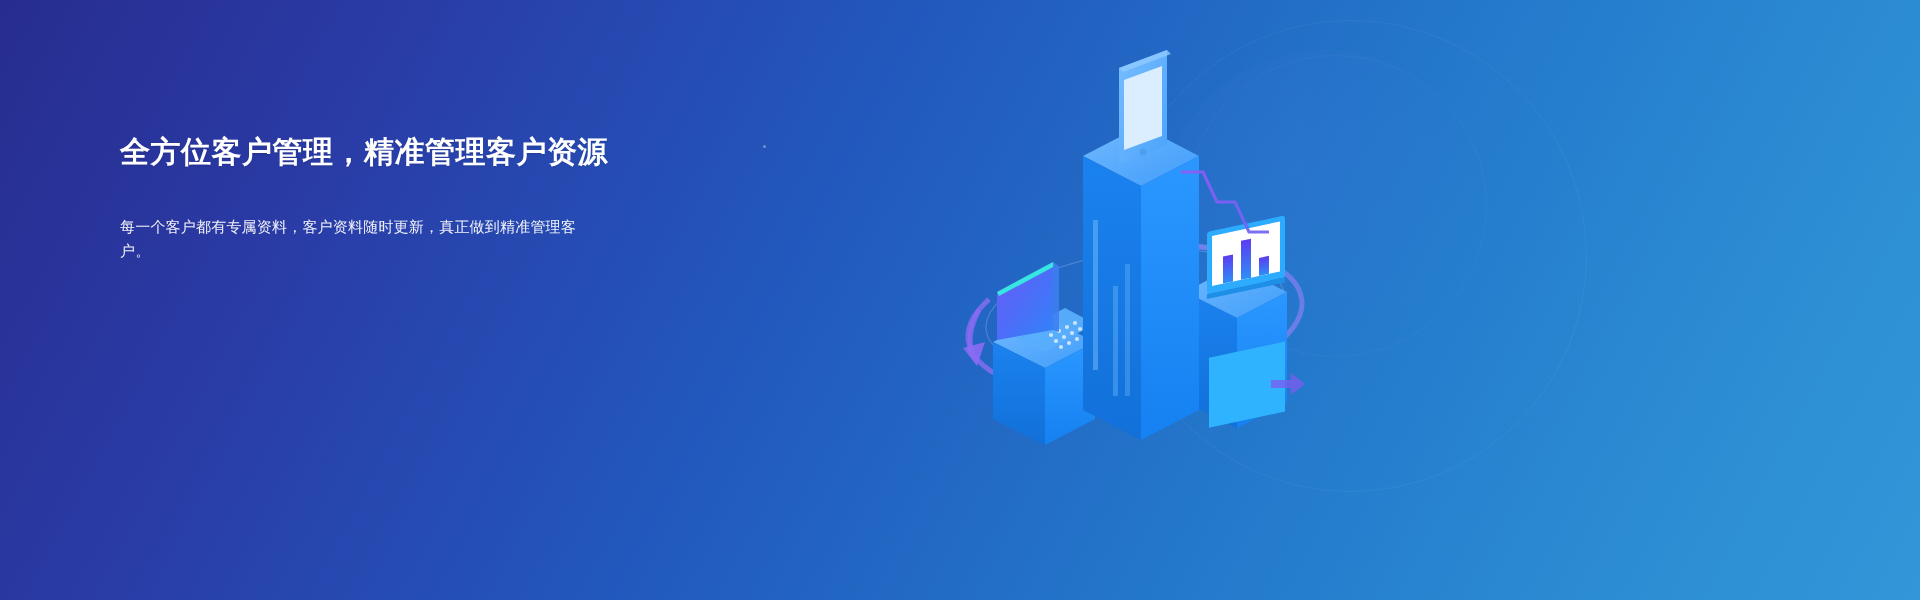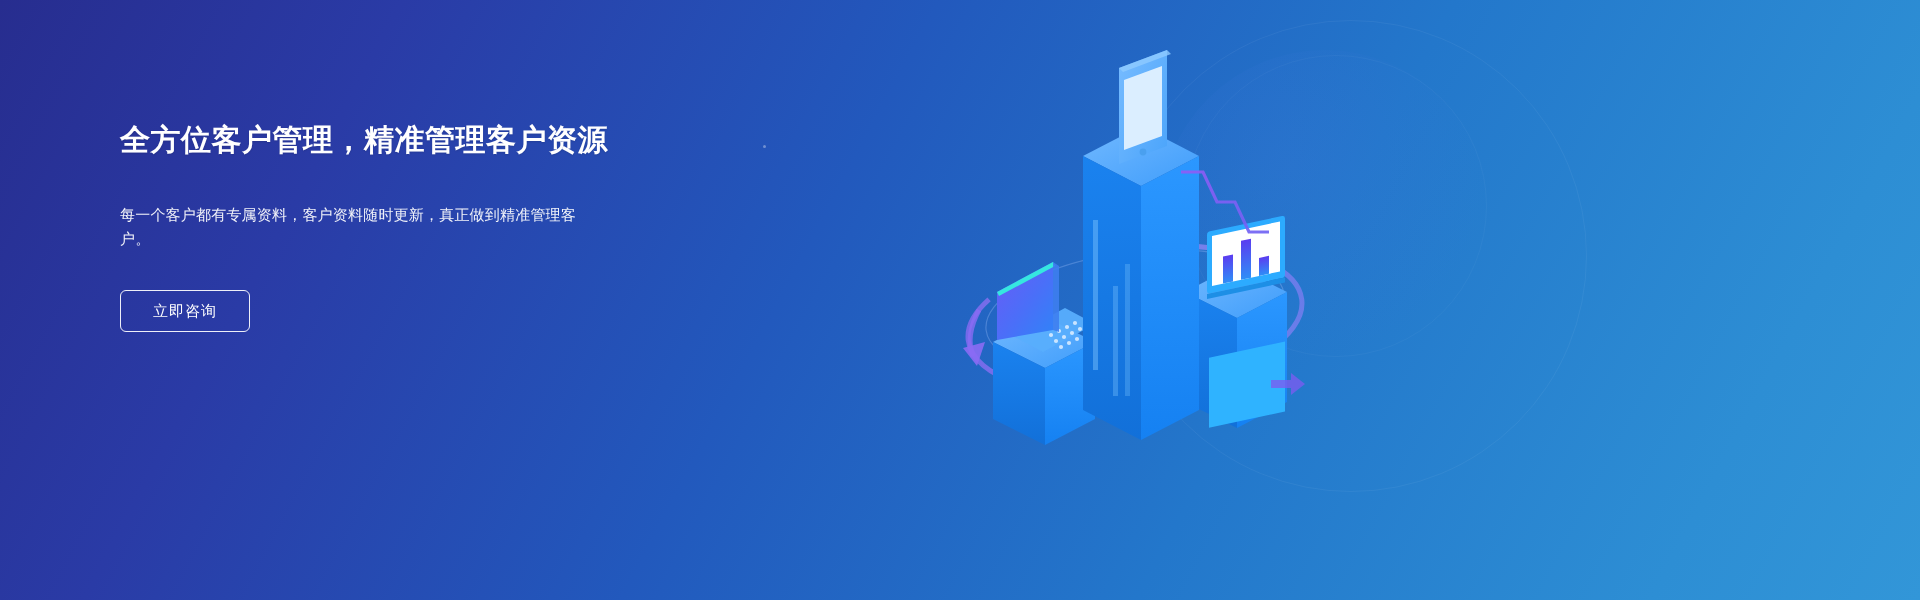--- a/index.html
+++ b/index.html
@@ -16,21 +16,21 @@
   .bg-arc.a1{width:470px;height:470px;left:1115px;top:20px;border-color:rgba(255,255,255,.05);}
   .bg-arc.a2{width:300px;height:300px;left:1185px;top:55px;border-color:rgba(255,255,255,.035);}
   .bg-blob{
     position:absolute;left:1160px;top:50px;width:330px;height:330px;border-radius:50%;
     background:radial-gradient(circle at 40% 35%,rgba(62,118,220,.22),rgba(62,118,220,0) 68%);
     pointer-events:none;
   }
   .bg-speck{position:absolute;left:763px;top:145px;width:3px;height:3px;border-radius:50%;background:rgba(255,255,255,.35);}
 
   
-  #copy{position:absolute;left:120px;top:121px;width:620px;}
+  #copy{position:absolute;left:120px;top:133px;width:620px;}
   #headline{
     margin:0;color:#ffffff;font-size:30px;font-weight:bold;letter-spacing:.5px;
     line-height:1.25;white-space:nowrap;
     text-shadow:0 1px 2px rgba(0,0,0,.12);
   }
   #subtitle{
     margin:44px 0 0 0;color:rgba(255,255,255,.93);font-size:15px;
     line-height:1.62;width:480px;letter-spacing:.2px;
   }
   #cta-button{
@@ -51,21 +51,20 @@
 <div id="banner">
 
   <div class="bg-blob"></div>
   <div class="bg-arc a1"></div>
   <div class="bg-arc a2"></div>
   <div class="bg-speck"></div>
 
   <div id="copy">
     <h1 id="headline">全方位客户管理，精准管理客户资源</h1>
     <p id="subtitle">每一个客户都有专属资料，客户资料随时更新，真正做到精准管理客户。</p>
-    <button id="cta-button">立即咨询</button>
   </div>
 
   <div id="illustration">
     <svg viewBox="0 0 430 430" xmlns="http://www.w3.org/2000/svg">
       <defs>
         <linearGradient id="gPillarFront" x1="0" y1="0" x2="0" y2="1">
           <stop offset="0%" stop-color="#2b97ff"></stop>
             <stop offset="100%" stop-color="#1581f2"></stop>
         </linearGradient>
         <linearGradient id="gPillarSide" x1="0" y1="0" x2="0" y2="1">

